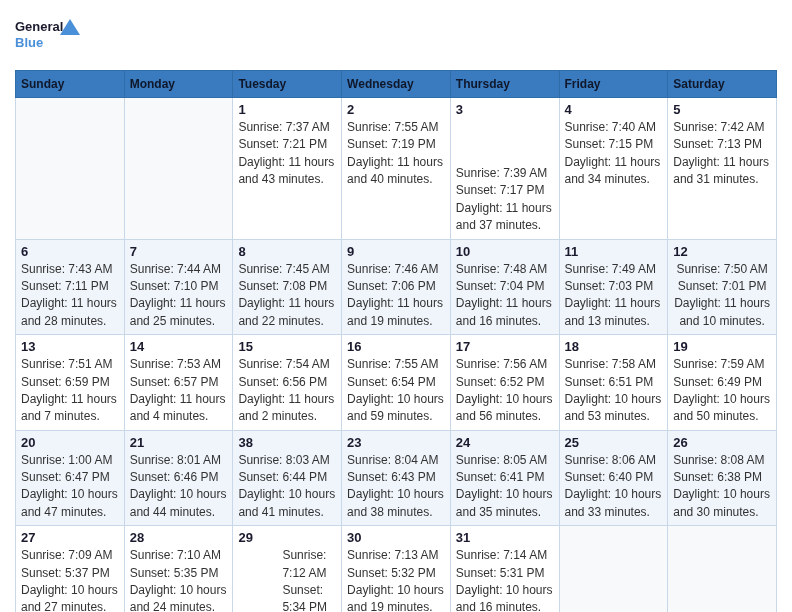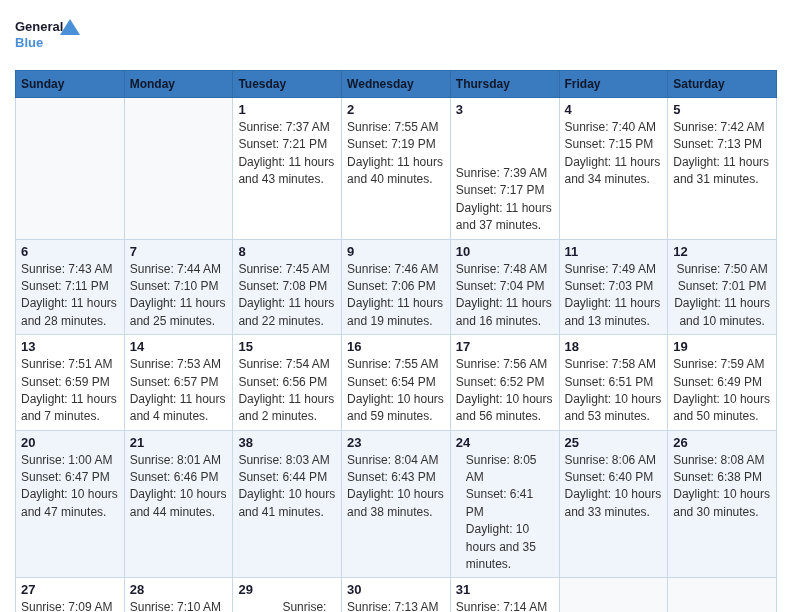--- a/index.html
+++ b/index.html
@@ -246,21 +246,21 @@
 Daylight: 10 hours and 41 minutes.</div>
         </td>
         <td>
           <span class="day-num">23</span>
           <div class="day-info" style="white-space: pre-line;">Sunrise: 8:04 AM
 Sunset: 6:43 PM
 Daylight: 10 hours and 38 minutes.</div>
         </td>
         <td>
           <span class="day-num">24</span>
-          <div class="day-info" style="white-space: pre-line; margin-left: 10px;">Sunrise: 8:05 AM
+          <div class="day-info" style="white-space: pre-line;">Sunrise: 8:05 AM
 Sunset: 6:41 PM
 Daylight: 10 hours and 35 minutes.</div>
         </td>
         <td>
           <span class="day-num">25</span>
           <div class="day-info" style="white-space: pre-line;">Sunrise: 8:06 AM
 Sunset: 6:40 PM
 Daylight: 10 hours and 33 minutes.</div>
         </td>
         <td>

